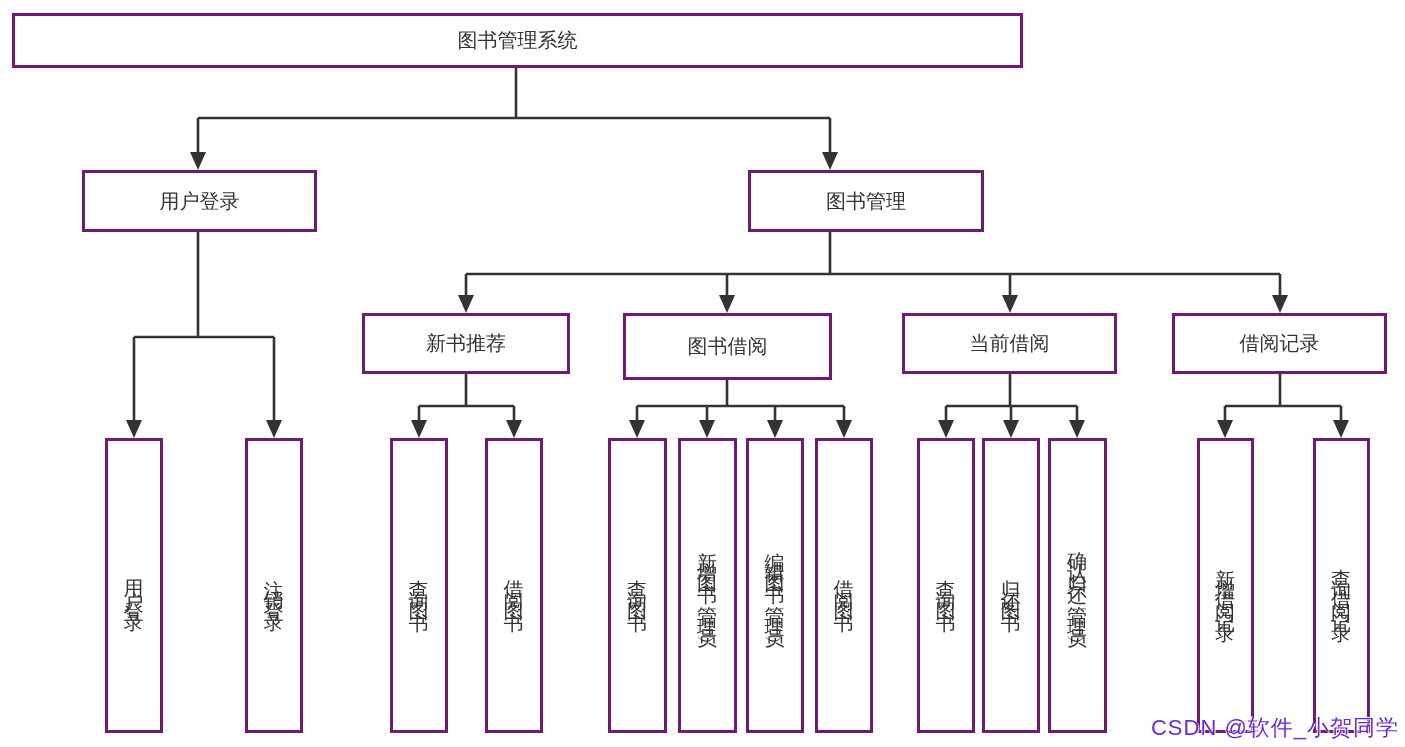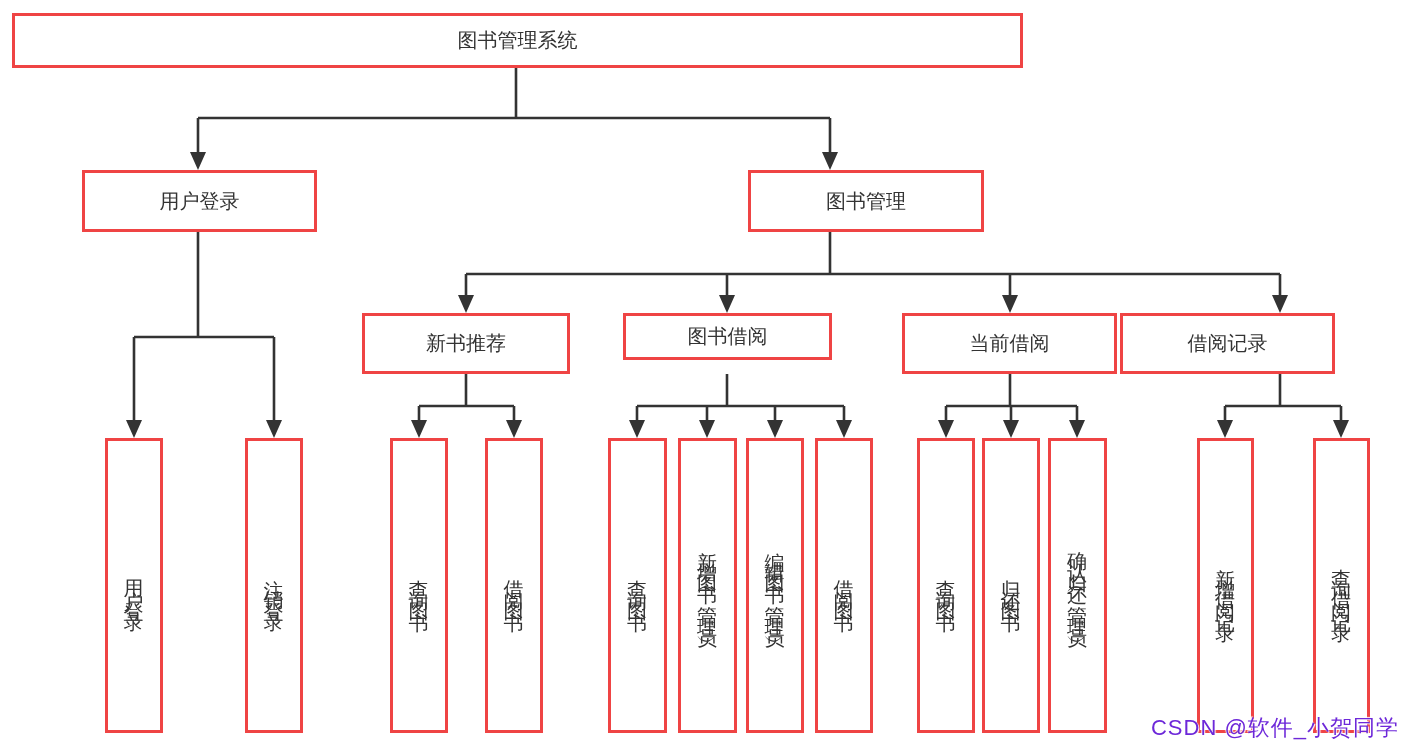--- a/index.html
+++ b/index.html
@@ -9,21 +9,21 @@
     width:1405px;height:747px;
     background:#ffffff;
     font-family:"Liberation Sans","DejaVu Sans",sans-serif;
     color:#333333;
     overflow:hidden;
   }
   .connectors{position:absolute;left:0;top:0;width:1405px;height:747px;}
   .box{
     position:absolute;
     box-sizing:border-box;
-    border:3px solid #ef4444;
+    border:3px solid #701a75;
     background:#ffffff;
     display:flex;
     align-items:center;
     justify-content:center;
     font-size:20px;
     color:#333333;
   }
   .box .lbl{white-space:nowrap;}
   .leaf .lbl{
     writing-mode:vertical-rl;
@@ -91,27 +91,27 @@
   <div class="box" style="left:82px;top:170px;width:235px;height:62px;">
     <span class="lbl">用户登录</span>
   </div>
   <div class="box" style="left:748px;top:170px;width:236px;height:62px;">
     <span class="lbl">图书管理</span>
   </div>
 
   <div class="box" style="left:362px;top:313px;width:208px;height:61px;">
     <span class="lbl">新书推荐</span>
   </div>
-  <div class="box" style="left:623px;top:313px;width:209px;height:47px;">
+  <div class="box" style="left:623px;top:313px;width:209px;height:67px;">
     <span class="lbl">图书借阅</span>
   </div>
   <div class="box" style="left:902px;top:313px;width:215px;height:61px;">
     <span class="lbl">当前借阅</span>
   </div>
-  <div class="box" style="left:1120px;top:313px;width:215px;height:61px;">
+  <div class="box" style="left:1172px;top:313px;width:215px;height:61px;">
     <span class="lbl">借阅记录</span>
   </div>
 
   <div class="box leaf" style="left:105px;top:438px;width:58px;height:295px;">
     <span class="lbl">用户登录</span>
   </div>
   <div class="box leaf" style="left:245px;top:438px;width:58px;height:295px;">
     <span class="lbl">注销登录</span>
   </div>
 

